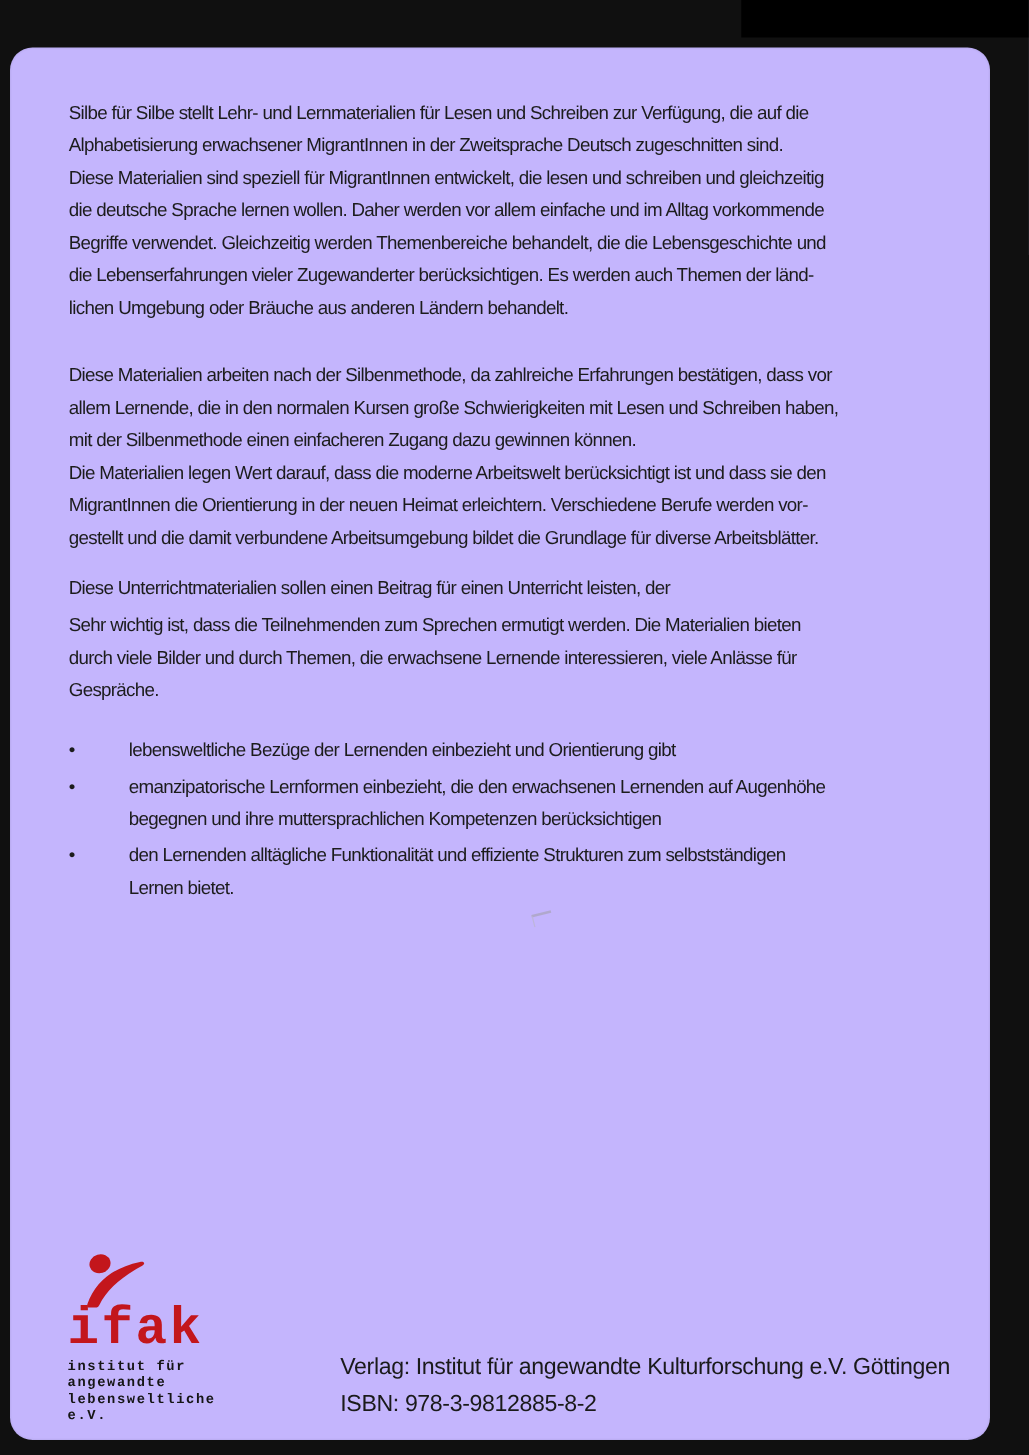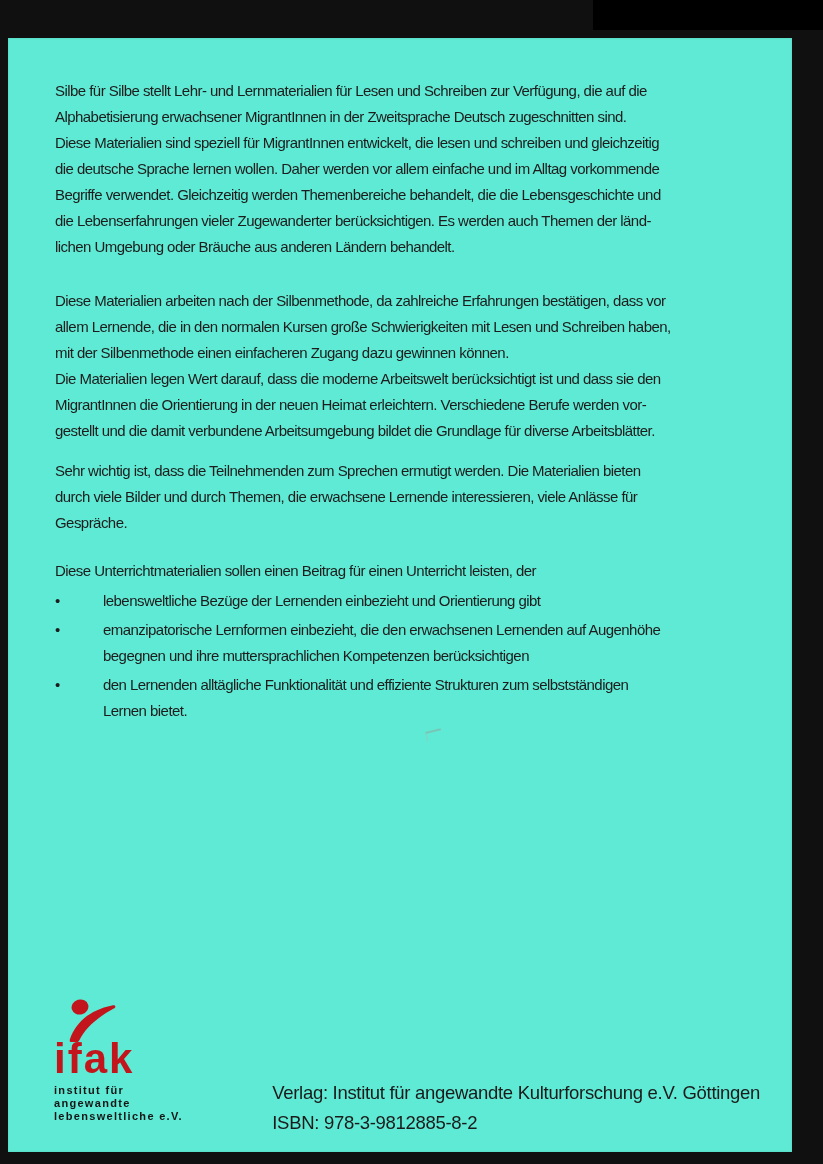--- a/index.html
+++ b/index.html
@@ -12,22 +12,23 @@
   }
   .dark-corner {
     position: absolute; left: 593px; top: 0;
     width: 230px; height: 30px;
     background: #000;
   }
   .page {
     position: absolute;
     left: 8px; top: 38px;
     width: 784px; height: 1114px;
-    background: #5eead4;
+    background: #c4b5fd;
     box-shadow: inset 0 0 2px rgba(0,0,0,0.15);
+    border-radius: 18px;
   }
   .blurb {
     margin: 40px 0 0 47px;
     width: 712px;
     color: #1c1c1c;
   }
   .para {
     font-size: 15px;
     letter-spacing: -0.55px;
     line-height: 26px;
@@ -60,22 +61,23 @@
     left: 418px; top: 692px;
     width: 16px; height: 10px;
     border-top: 2px solid #9a9a94;
     border-left: 1px solid #b5b5ae;
     opacity: 0.45;
     transform: rotate(-14deg);
   }
   
   .logo-block {
     position: absolute;
-    left: 46px; bottom: 29px;
+    left: 46px; bottom: 12px;
     width: 150px;
+    font-family: Liberation Mono, monospace;
   }
   .swoosh { display: block; margin-left: 12px; margin-bottom: -4px; }
   .wordmark {
     font-size: 42px;
     font-weight: bold;
     color: #c3161c;
     letter-spacing: 2px;
     line-height: 42px;
   }
   .logo-sub {
@@ -110,24 +112,24 @@
 die deutsche Sprache lernen wollen. Daher werden vor allem einfache und im Alltag vorkommende
 Begriffe verwendet. Gleichzeitig werden Themenbereiche behandelt, die die Lebensgeschichte und
 die Lebenserfahrungen vieler Zugewanderter berücksichtigen. Es werden auch Themen der länd-
 lichen Umgebung oder Bräuche aus anderen Ländern behandelt.</p>
     <p class="para p2">Diese Materialien arbeiten nach der Silbenmethode, da zahlreiche Erfahrungen bestätigen, dass vor
 allem Lernende, die in den normalen Kursen große Schwierigkeiten mit Lesen und Schreiben haben,
 mit der Silbenmethode einen einfacheren Zugang dazu gewinnen können.
 Die Materialien legen Wert darauf, dass die moderne Arbeitswelt berücksichtigt ist und dass sie den
 MigrantInnen die Orientierung in der neuen Heimat erleichtern. Verschiedene Berufe werden vor-
 gestellt und die damit verbundene Arbeitsumgebung bildet die Grundlage für diverse Arbeitsblätter.</p>
+    <p class="para p4">Diese Unterrichtmaterialien sollen einen Beitrag für einen Unterricht leisten, der</p>
     <p class="para p3">Sehr wichtig ist, dass die Teilnehmenden zum Sprechen ermutigt werden. Die Materialien bieten
 durch viele Bilder und durch Themen, die erwachsene Lernende interessieren, viele Anlässe für
 Gespräche.</p>
-    <p class="para p4">Diese Unterrichtmaterialien sollen einen Beitrag für einen Unterricht leisten, der</p>
 
     <ul class="bullets">
       <li class="bullet">
         <span class="marker">•</span>
         <span class="btext">lebensweltliche Bezüge der Lernenden einbezieht und Orientierung gibt</span>
       </li>
       <li class="bullet">
         <span class="marker">•</span>
         <span class="btext">emanzipatorische Lernformen einbezieht, die den erwachsenen Lernenden auf Augenhöhe
 begegnen und ihre muttersprachlichen Kompetenzen berücksichtigen</span>

